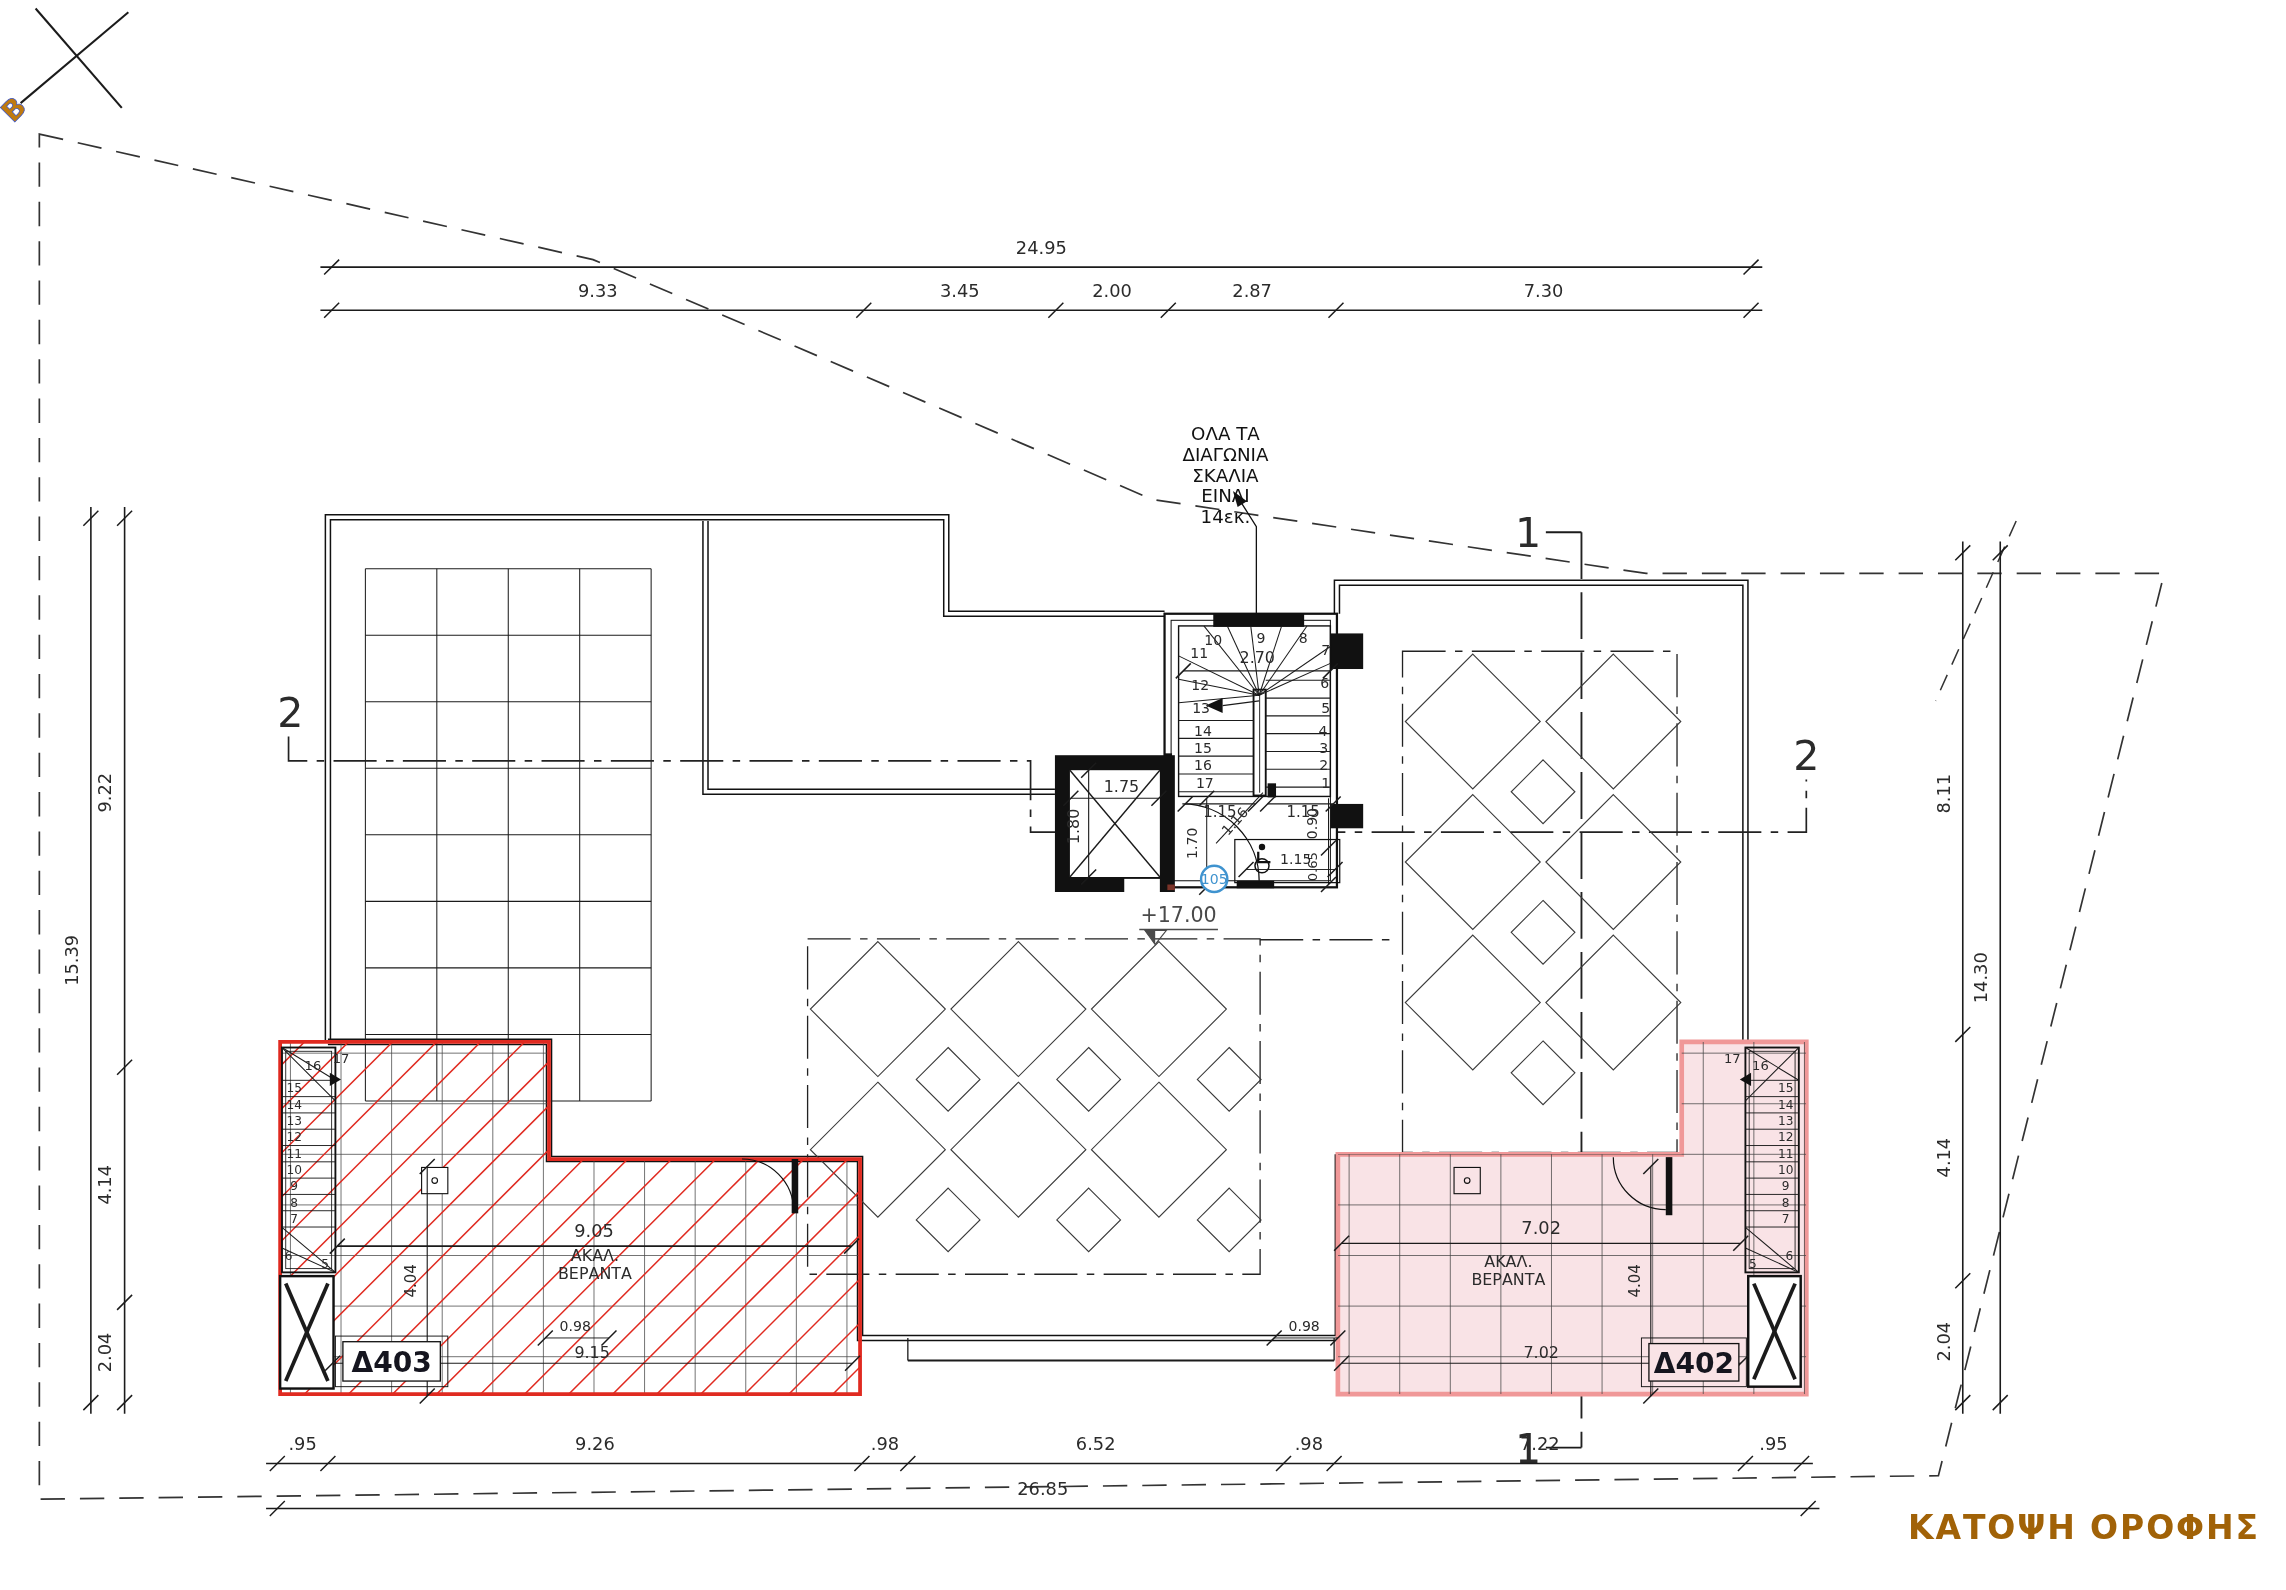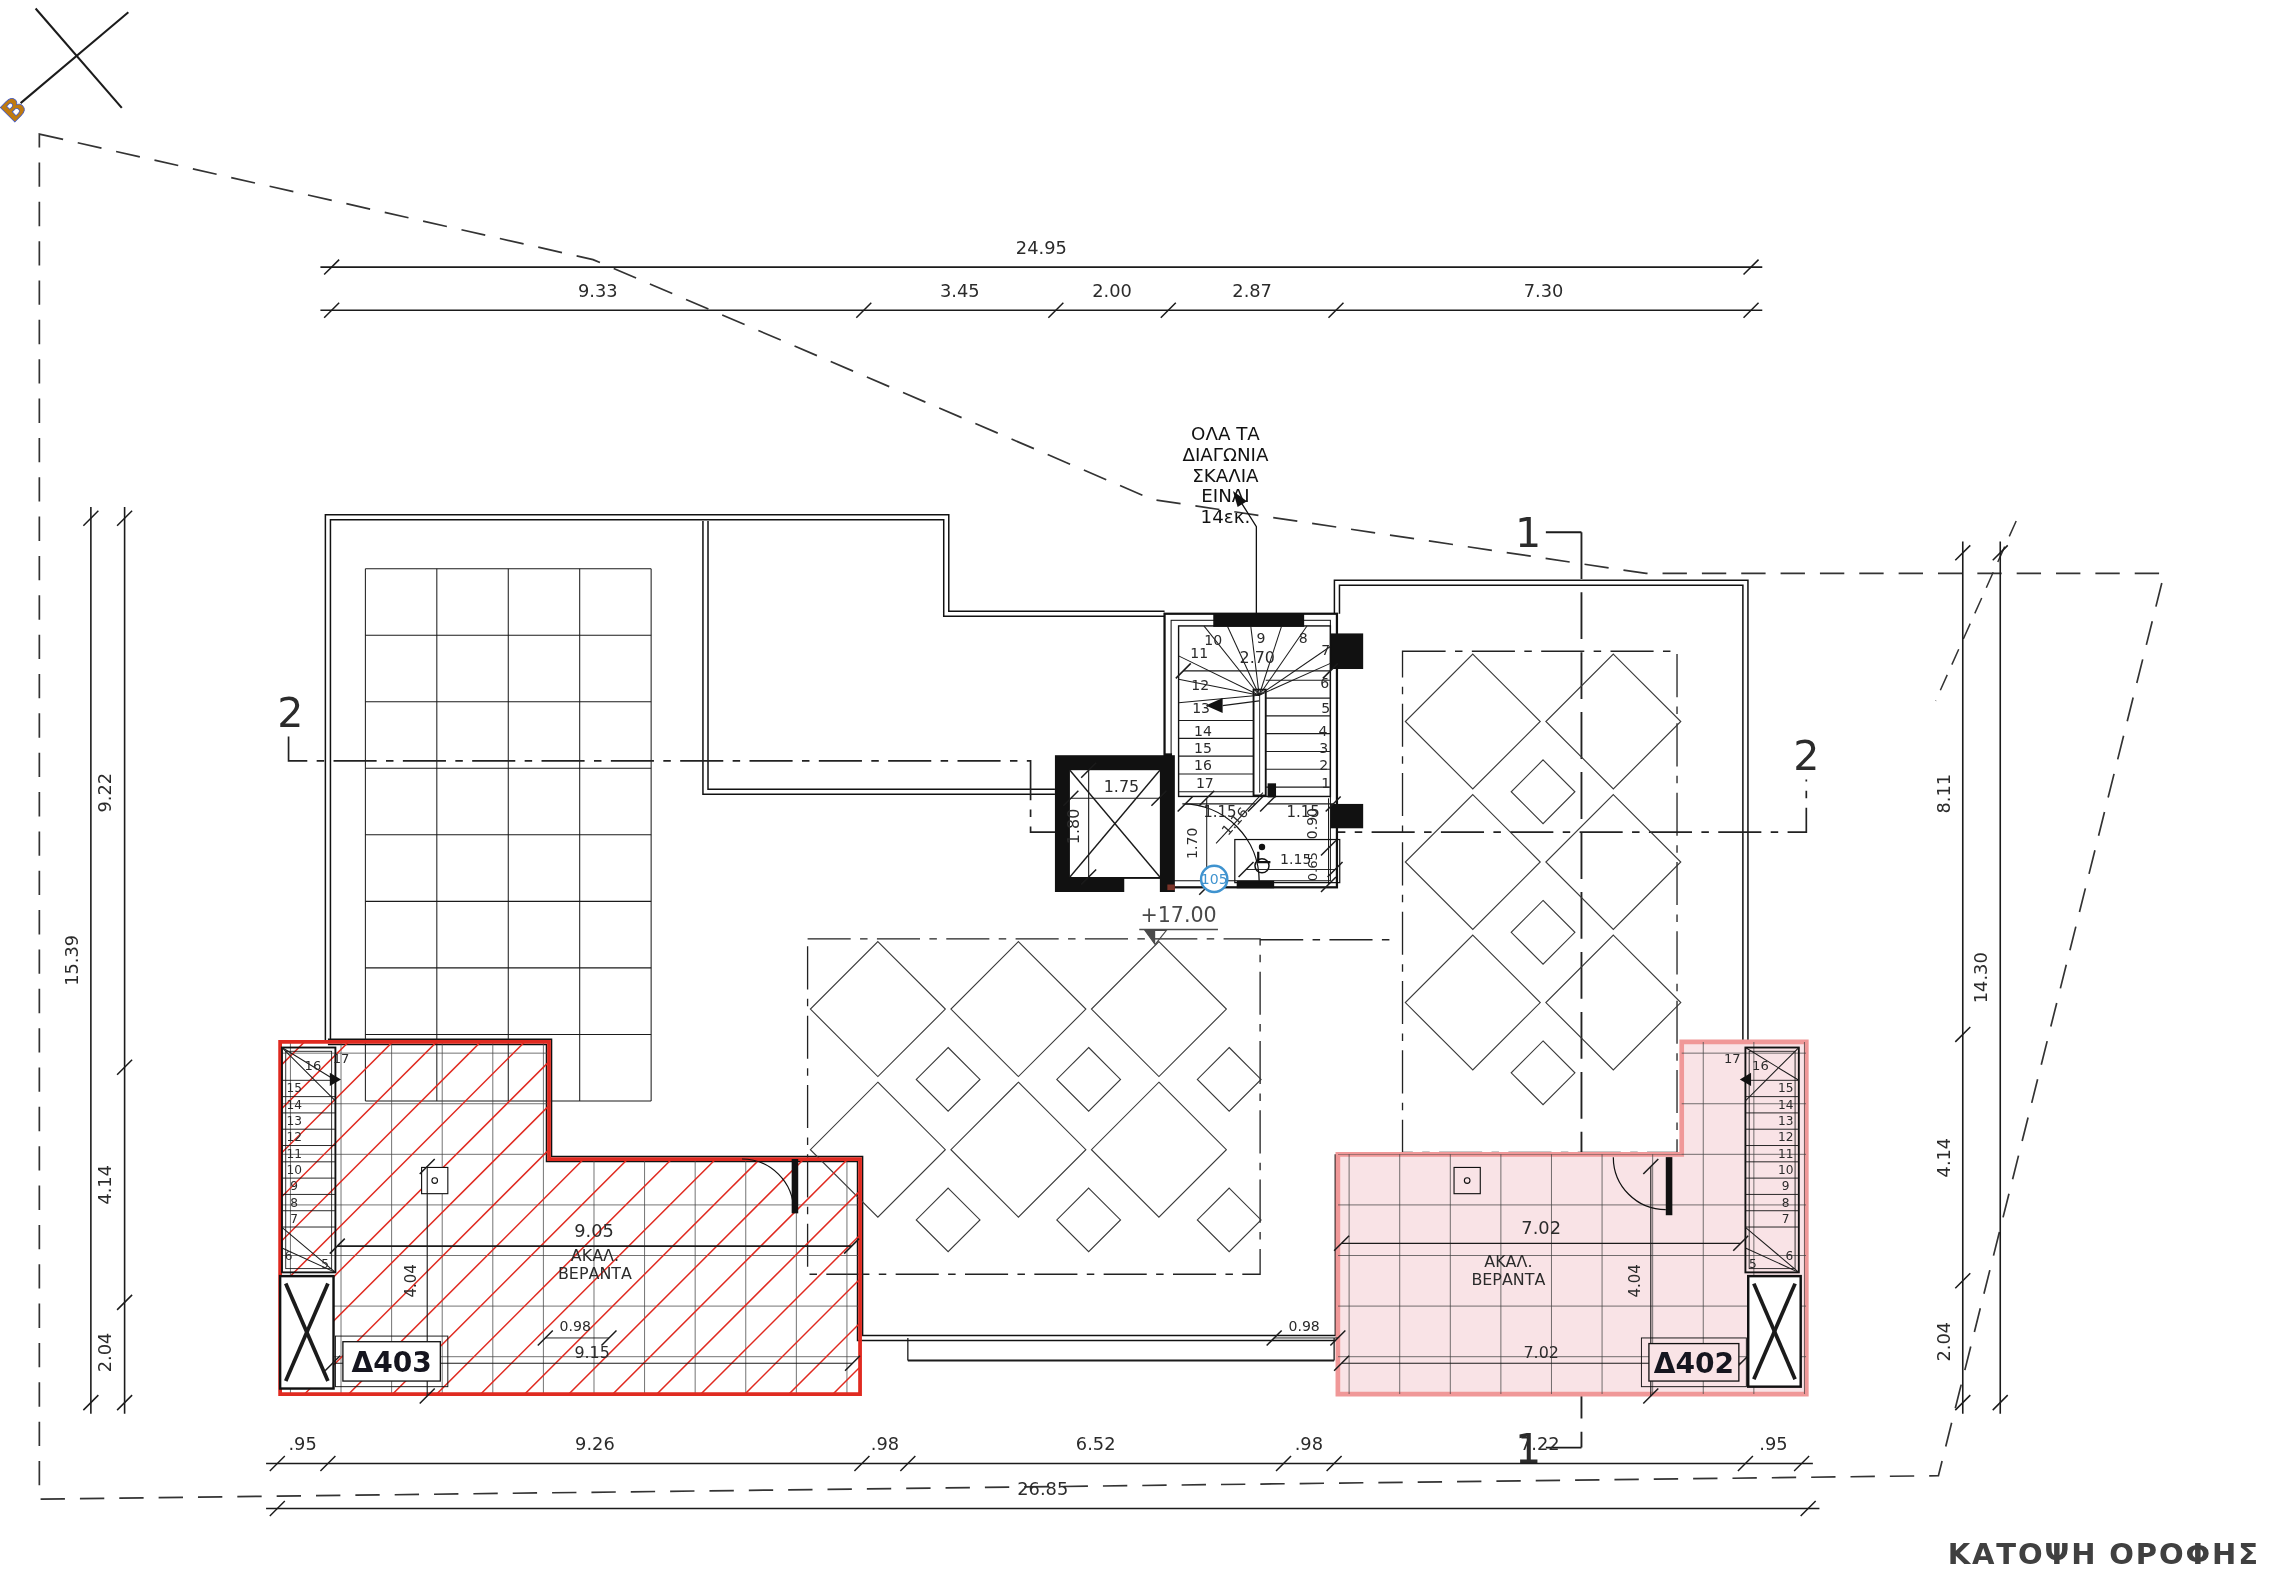--- a/index.html
+++ b/index.html
@@ -1,20 +1,20 @@
 <!DOCTYPE html>
 <html style="font-size:15px"><head>
 <meta charset="utf-8">
 <style>
   html,body{margin:0;padding:0;background:#ffffff;}
   #canvas{position:relative;width:2286px;height:1591px;background:#ffffff;overflow:hidden;
           font-family:"DejaVu Sans", sans-serif;}
   #plan{position:absolute;left:0;top:0;}
-  #title{position:absolute;right:26px;bottom:20px;font-size:29px;font-weight:bold;
-         letter-spacing:1.9px;color:#404040;font-family:"DejaVu Sans", sans-serif;}
+  #title{position:absolute;right:26px;bottom:44px;font-size:33px;font-weight:bold;
+         letter-spacing:1.9px;color:#a16207;font-family:"DejaVu Sans", sans-serif;}
   svg text{font-family:"DejaVu Sans", sans-serif;}
 </style>
 </head>
 <body>
 
 <div id="canvas">
   <svg id="plan" width="2286" height="1591" viewBox="0 0 2440 1698" xmlns="http://www.w3.org/2000/svg">
       <g>
         <polygon points="42,143 633,277 1230,533 1757,612 2310,612 2069,1575 42,1600" fill="none" stroke="#333" stroke-width="1.8" stroke-dasharray="26 16"></polygon>
         <line x1="2152" y1="556" x2="2066" y2="748" stroke="#333" stroke-width="1.6" stroke-dasharray="18 12"></line>

